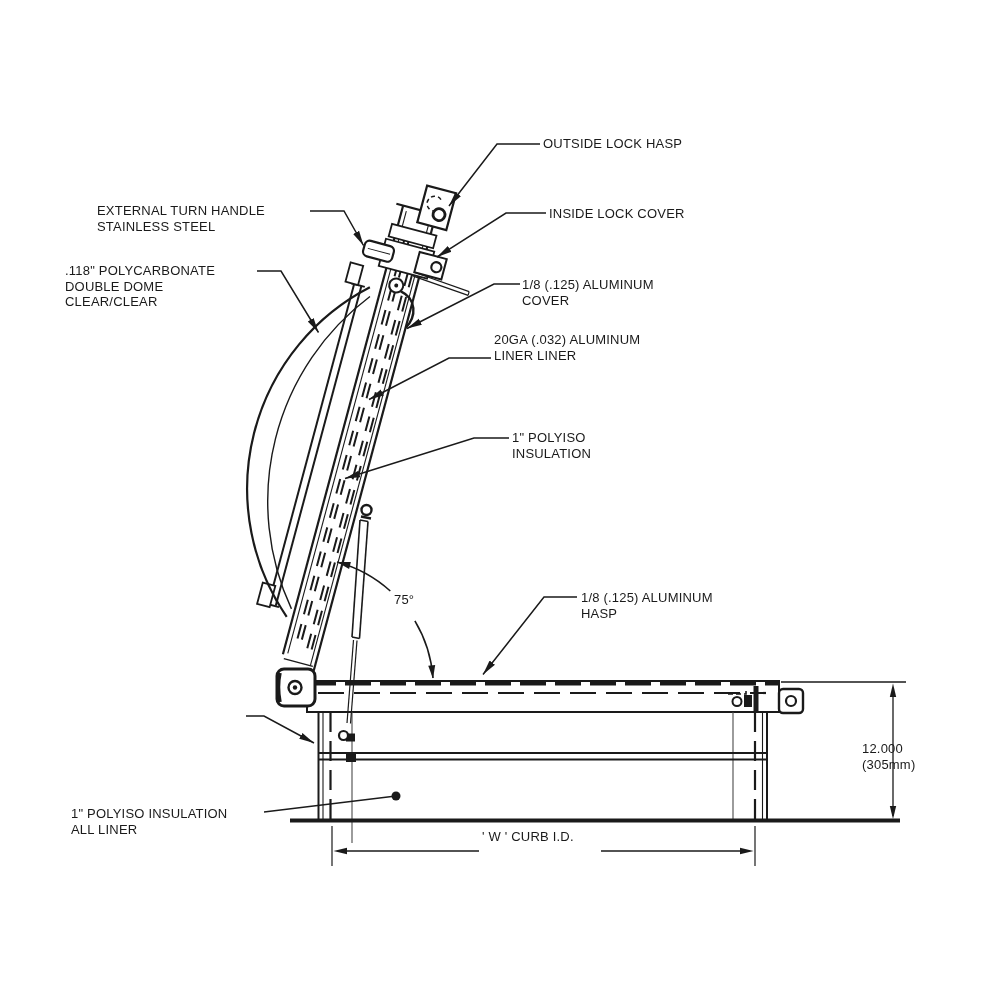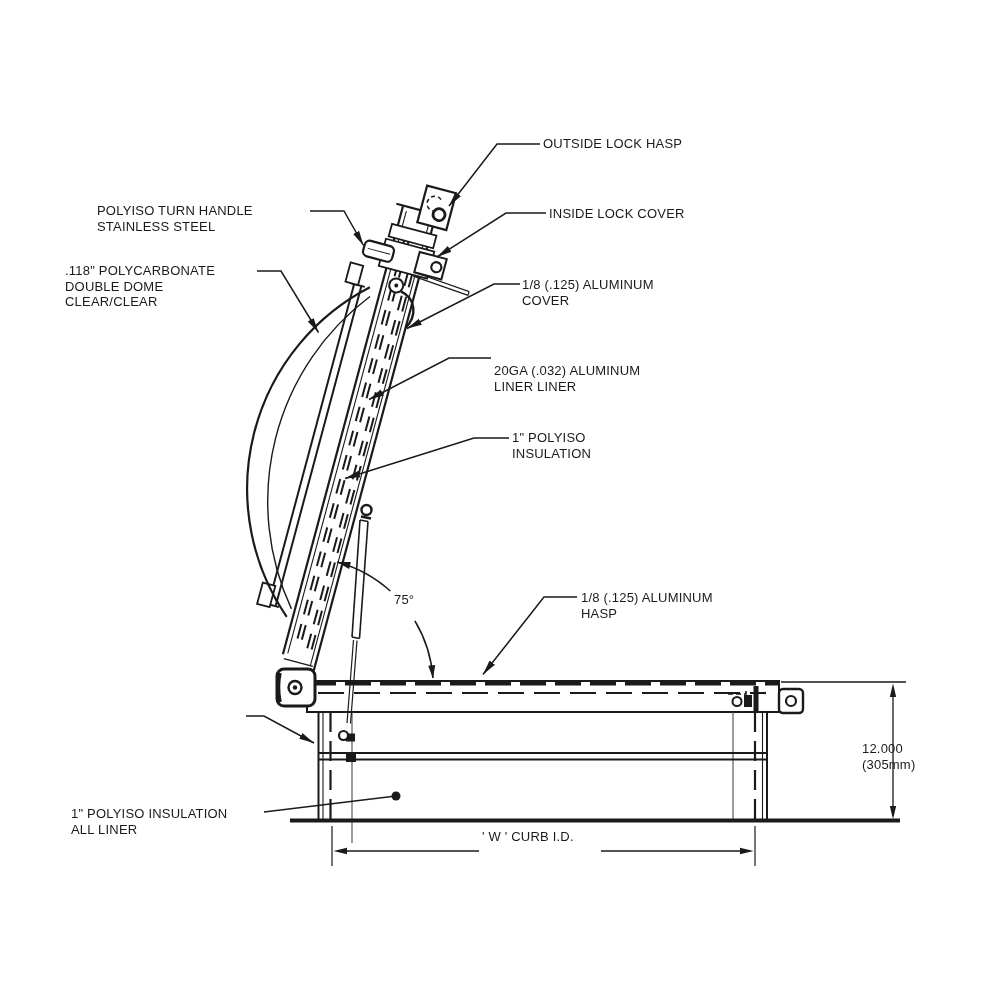--- a/index.html
+++ b/index.html
@@ -180,33 +180,33 @@
   </g>
 </svg>
 
 <div class="lbl" style="left:543px;top:136px">
   <span>OUTSIDE LOCK HASP</span>
 </div>
 <div class="lbl" style="left:549px;top:206px">
   <span>INSIDE LOCK COVER</span>
 </div>
 <div class="lbl" style="left:97px;top:203px">
-  <span>POLYISO TURN HANDLE</span>
+  <span>EXTERNAL TURN HANDLE</span>
   <span>STAINLESS STEEL</span>
 </div>
 <div class="lbl" style="left:65px;top:263px">
   <span>.118" POLYCARBONATE</span>
   <span>DOUBLE DOME</span>
   <span>CLEAR/CLEAR</span>
 </div>
 <div class="lbl" style="left:522px;top:277px">
   <span>1/8 (.125) ALUMINUM</span>
   <span>COVER</span>
 </div>
-<div class="lbl" style="left:494px;top:363px">
+<div class="lbl" style="left:494px;top:332px">
   <span>20GA (.032) ALUMINUM</span>
   <span>LINER LINER</span>
 </div>
 <div class="lbl" style="left:512px;top:430px">
   <span>1" POLYISO</span>
   <span>INSULATION</span>
 </div>
 <div class="lbl" style="left:394px;top:592px">
   <span>75°</span>
 </div>

